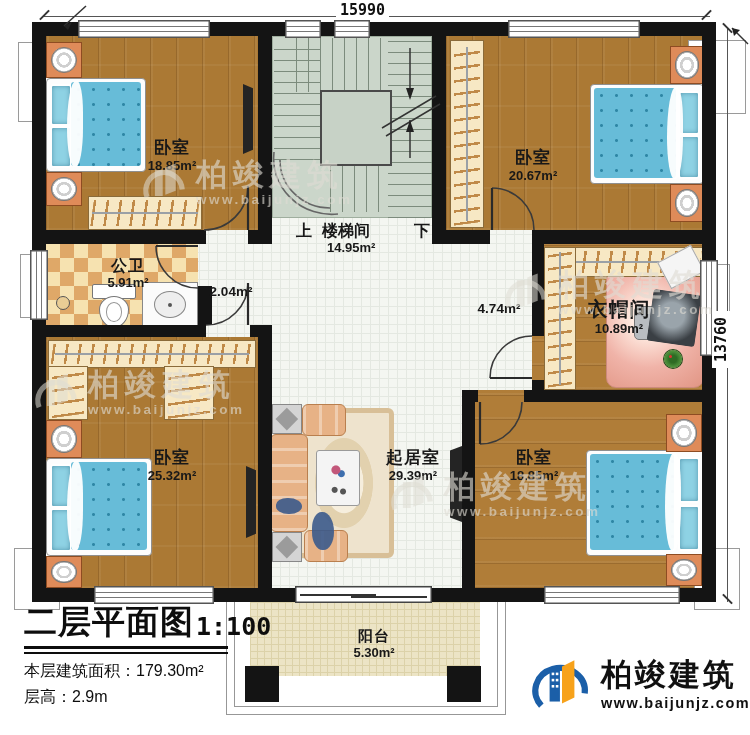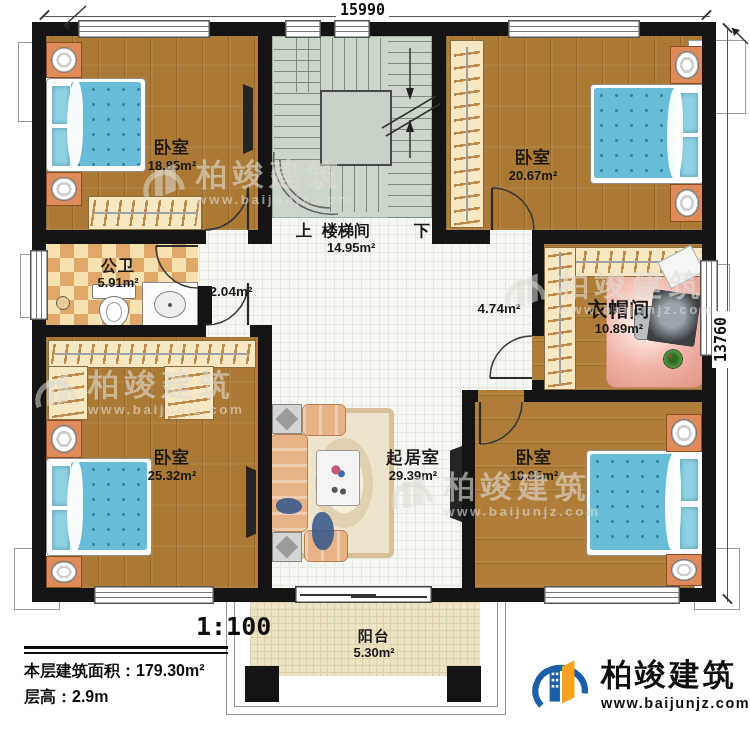--- a/index.html
+++ b/index.html
@@ -104,21 +104,21 @@
       font-weight:bold;font-size:15px;color:#111;background:#fff;padding:0 4px;}
   .wm{position:absolute;display:flex;align-items:center;gap:6px;z-index:60;pointer-events:none;
       color:rgba(223,220,212,.62);}
   .wm .col{display:flex;flex-direction:column;}
   .wm .n{font-size:31px;font-weight:bold;letter-spacing:6px;line-height:1.05;}
   .wm .u{font-size:13.5px;font-weight:bold;letter-spacing:2.5px;}
   .tb-title{position:absolute;font-size:33px;font-weight:bold;color:#0d0d0d;letter-spacing:1px;z-index:70;}
   .tb-scale{position:absolute;font-size:25px;font-weight:bold;color:#0d0d0d;z-index:70;
       font-family:"DejaVu Sans Mono","Liberation Mono",monospace;}
   .tb-line{position:absolute;background:#0d0d0d;z-index:70;}
-  .tb-sub{position:absolute;font-size:16px;font-weight:bold;color:#0d0d0d;z-index:70;}
+  .tb-sub{position:absolute;font-size:16px;font-weight:normal;color:#0d0d0d;z-index:70;}
   .logo{position:absolute;display:flex;align-items:center;gap:8px;z-index:70;}
   .logo .ln{font-size:31px;font-weight:900;color:#101010;letter-spacing:3px;line-height:1;}
   .logo .lu{font-size:14.5px;font-weight:bold;color:#101010;letter-spacing:1.5px;margin-top:5px;}
   svg.overlay{position:absolute;left:0;top:0;z-index:45;pointer-events:none;}
 </style>
 </head>
 <body>
 
 <div class="canvas">
 
@@ -322,21 +322,21 @@
     <span class="ar">18.85m²</span>
   </div>
   <div class="room-label" style="left:533px;top:148px">
     <span class="nm">卧室</span>
     <span class="ar">20.67m²</span>
   </div>
   <div class="stair-txt" style="left:296px;top:221px;font-size:16px">上</div>
   <div class="stair-txt" style="left:322px;top:221px;font-size:16px">楼梯间</div>
   <div class="stair-txt" style="left:327px;top:240px;font-size:13px">14.95m²</div>
   <div class="stair-txt" style="left:414px;top:221px;font-size:16px">下</div>
-  <div class="room-label" style="left:118px;top:256px">
+  <div class="room-label" style="left:128px;top:256px">
     <span class="nm" style="font-size:16px">公卫</span>
     <span class="ar">5.91m²</span>
   </div>
   <div class="room-label" style="left:231px;top:284px">
     <span class="ar" style="font-size:13.5px">2.04m²</span>
   </div>
   <div class="room-label" style="left:499px;top:301px">
     <span class="ar" style="font-size:13.5px">4.74m²</span>
   </div>
   <div class="room-label" style="left:619px;top:297px">
@@ -407,20 +407,21 @@
       <path d="M7,31 A14,14 0 1 1 34,25" stroke="rgba(223,220,212,.55)" stroke-width="4" fill="none"></path>
       <rect x="13" y="10" width="6" height="20" fill="rgba(223,220,212,.55)"></rect>
       <polygon points="21,8 29,5 29,26 21,29" fill="rgba(223,220,212,.55)"></polygon>
     </svg>
     <div class="col">
       <span class="n">柏竣建筑</span>
       <span class="u">www.baijunjz.com</span>
     </div>
   </div>
 
+  <div class="tb-title" style="left:24px;top:600px">二层平面图</div>
   <div class="tb-scale" style="left:196px;top:612px">1:100</div>
   <div class="tb-line" style="left:24px;top:646px;width:204px;height:3px"></div>
   <div class="tb-line" style="left:24px;top:652px;width:204px;height:1.5px"></div>
   <div class="tb-sub" style="left:24px;top:661px">本层建筑面积：179.30m²</div>
   <div class="tb-sub" style="left:24px;top:687px">层高：2.9m</div>
 
   <div class="logo" style="left:531px;top:654px">
     <svg width="62" height="62" viewBox="0 0 60 60">
       <path d="M10,50 A24,22 0 1 1 52,38" stroke="#1b5fa8" stroke-width="6" fill="none"></path>
       <rect x="18" y="14" width="10" height="32" fill="#1b5fa8"></rect>

